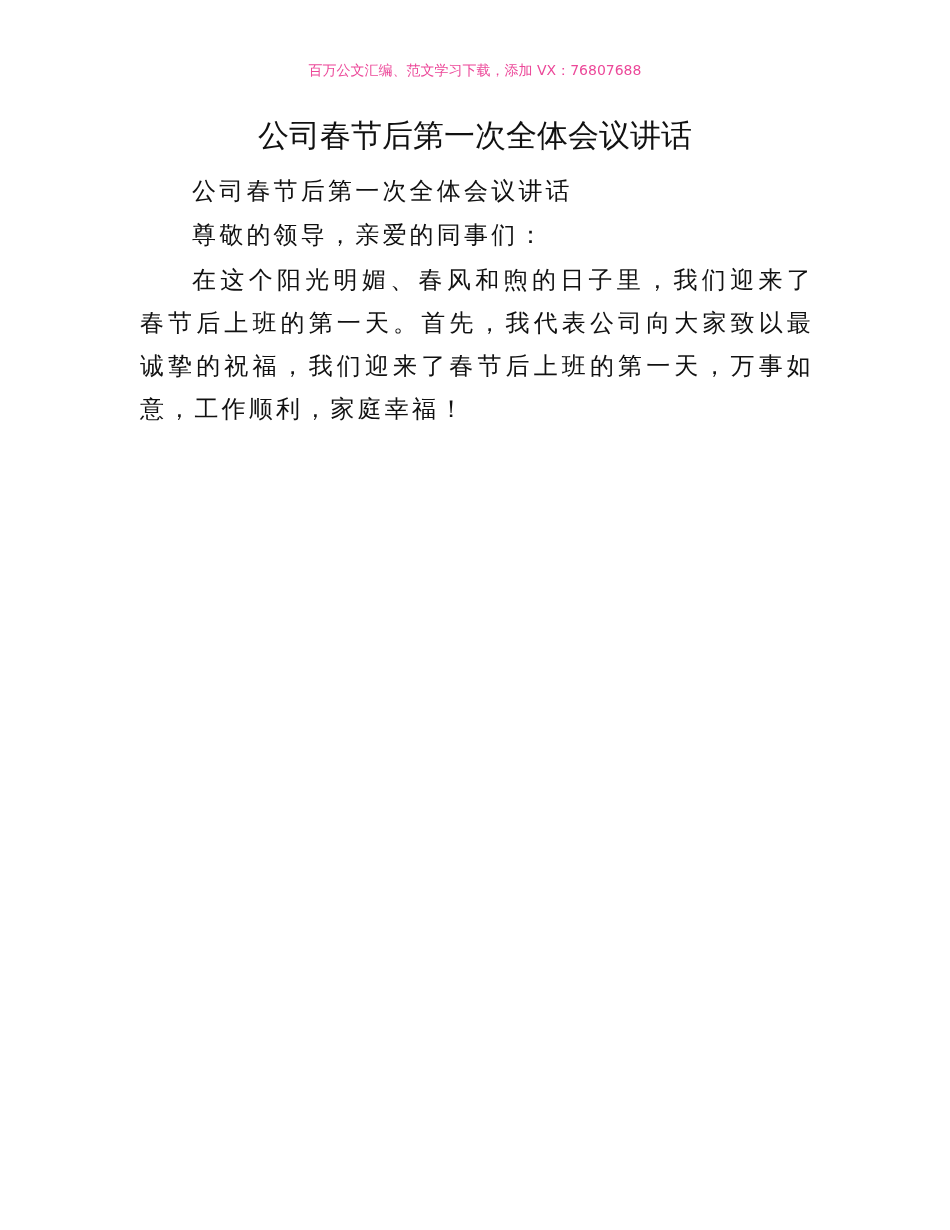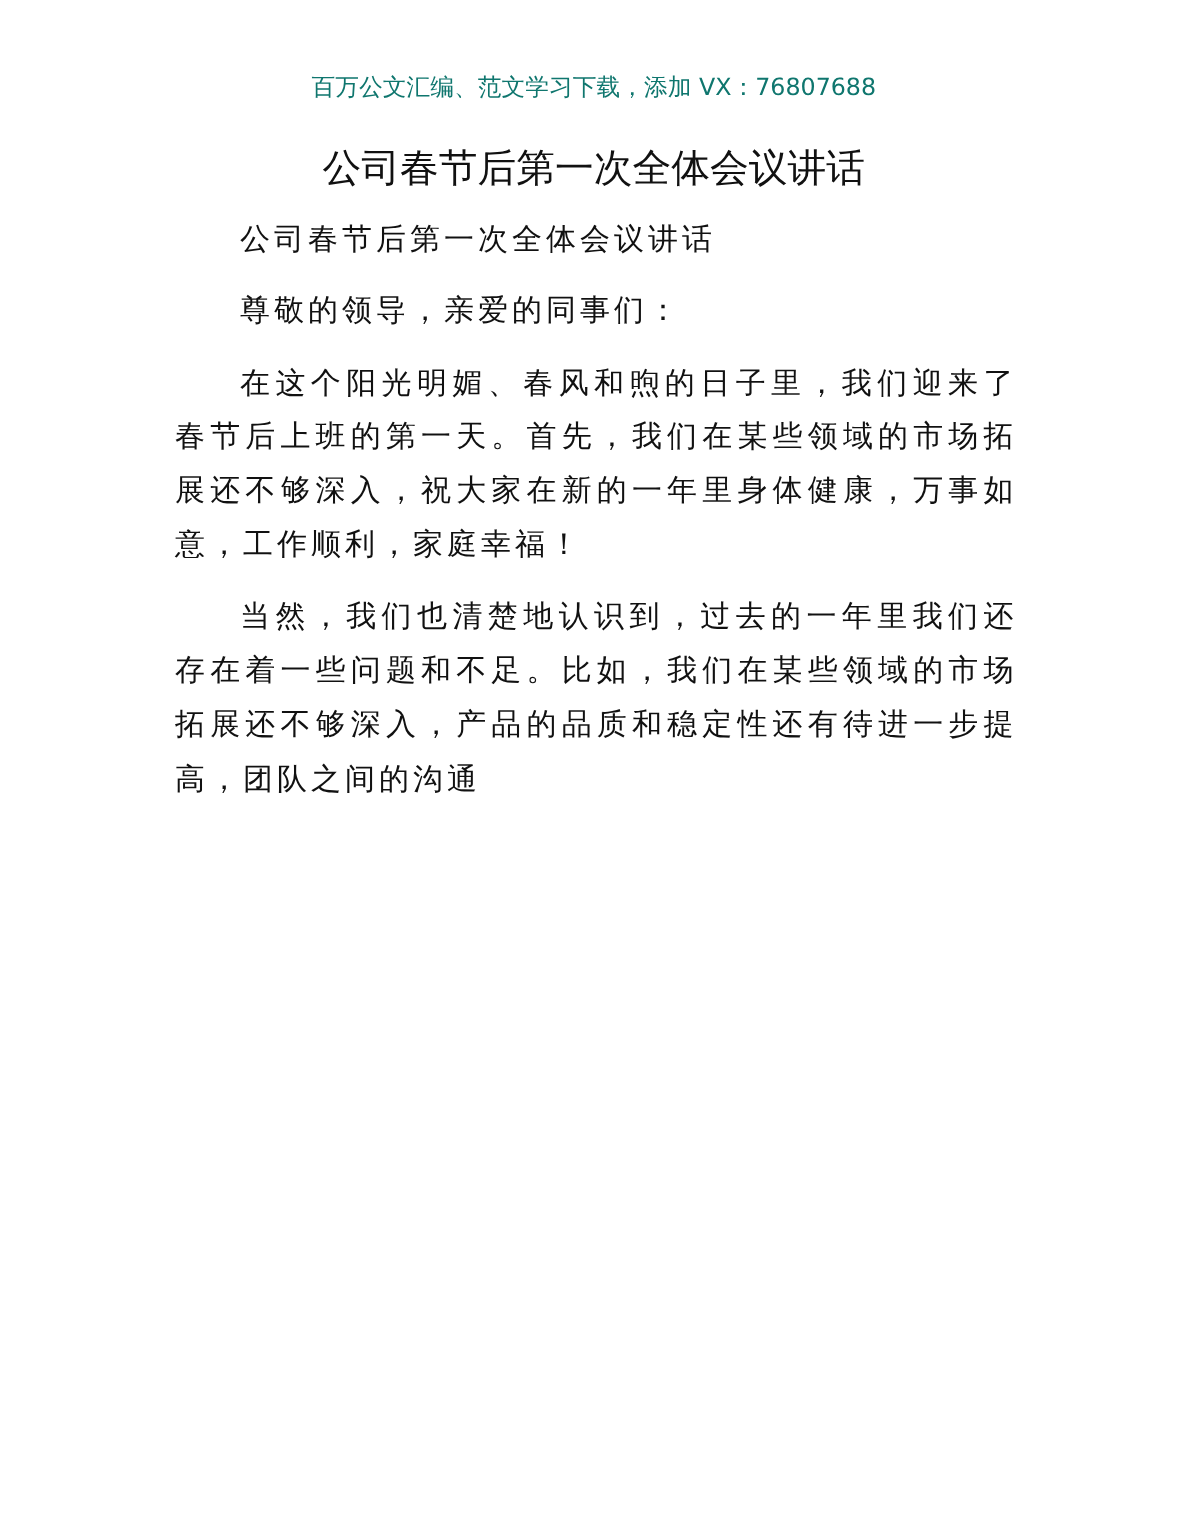--- a/index.html
+++ b/index.html
@@ -1,30 +1,29 @@
 <!DOCTYPE html>
 <html><head>
 <meta charset="utf-8">
 <style>
   html, body { margin:0; padding:0; background:#fff; }
   body { width:950px; height:1230px; position:relative; overflow:hidden;
          font-family:"DejaVu Sans", "Liberation Sans", sans-serif; color:#111; }
   .banner { position:absolute; top:56px; left:0; width:950px; text-align:center;
-            color:#0f766e; font-size:19px; line-height:28px; }
+            color:#ec4899; font-size:14px; line-height:28px; }
   .title { position:absolute; top:113px; left:0; width:950px; text-align:center;
            font-size:31px; line-height:44px; color:#111; }
   .body { position:absolute; top:170px; left:140px; width:674px; font-size:24px; }
   .p { margin:0; line-height:43.3px; text-align:justify; text-align-last:left; letter-spacing:3.2px; }
   .indent { text-indent:52px; }
-  .gap { margin-top:14px; }
+  .gap { margin-top:1px; }
 </style>
 </head>
 <body>
 
 <div class="banner">百万公文汇编、范文学习下载，添加 VX：76807688</div>
 <div class="title">公司春节后第一次全体会议讲话</div>
 
 <div class="body">
   <p class="p indent">公司春节后第一次全体会议讲话</p>
   <p class="p indent gap">尊敬的领导，亲爱的同事们：</p>
-  <p class="p indent gap">在这个阳光明媚、春风和煦的日子里，我们迎来了春节后上班的第一天。首先，我们在某些领域的市场拓展还不够深入，祝大家在新的一年里身体健康，万事如意，工作顺利，家庭幸福！</p>
-  <p class="p indent gap">当然，我们也清楚地认识到，过去的一年里我们还存在着一些问题和不足。比如，我们在某些领域的市场拓展还不够深入，产品的品质和稳定性还有待进一步提高，团队之间的沟通</p>
+  <p class="p indent gap">在这个阳光明媚、春风和煦的日子里，我们迎来了春节后上班的第一天。首先，我代表公司向大家致以最诚挚的祝福，我们迎来了春节后上班的第一天，万事如意，工作顺利，家庭幸福！</p>
 </div>
 
 </body></html>

